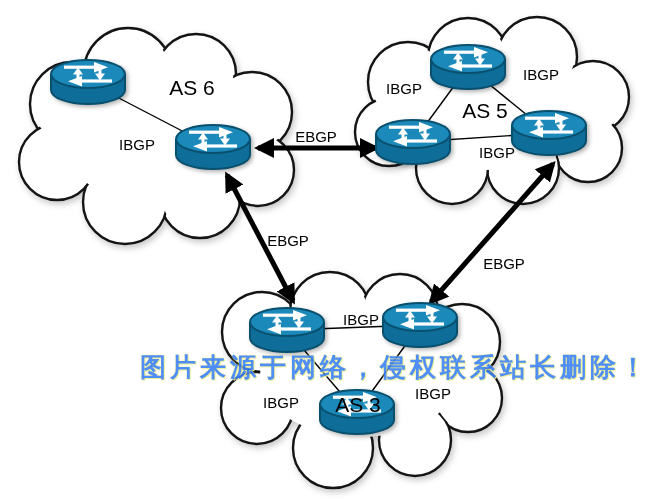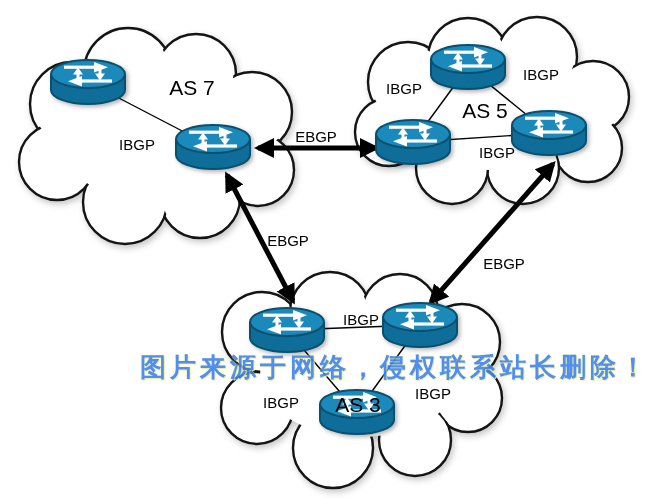--- a/index.html
+++ b/index.html
@@ -157,21 +157,21 @@
       <use class="router" href="#router" x="173" y="122" width="80" height="50"></use>
       <use class="router" href="#router" x="428" y="42" width="80" height="50"></use>
       <use class="router" href="#router" x="373" y="117" width="80" height="50"></use>
       <use class="router" href="#router" x="509" y="108" width="80" height="50"></use>
       <use class="router" href="#router" x="247" y="305" width="80" height="50"></use>
       <use class="router" href="#router" x="380" y="300" width="80" height="50"></use>
       <use class="router" href="#router" x="317" y="387" width="80" height="50"></use>
     </g>
   </svg>
 
-  <div class="lbl as-lbl" style="left:192px;top:76px;">AS 7</div>
+  <div class="lbl as-lbl" style="left:192px;top:76px;">AS 6</div>
   <div class="lbl as-lbl" style="left:485px;top:99px;">AS 5</div>
   <div class="lbl as-lbl" style="left:358px;top:365px;margin-top:28px;">AS 3</div>
 
   <div class="lbl" style="left:137px;top:137px;">IBGP</div>
   <div class="lbl" style="left:404px;top:81px;">IBGP</div>
   <div class="lbl" style="left:541px;top:67px;">IBGP</div>
   <div class="lbl" style="left:497px;top:145px;">IBGP</div>
   <div class="lbl" style="left:361px;top:312px;">IBGP</div>
   <div class="lbl" style="left:281px;top:395px;">IBGP</div>
   <div class="lbl" style="left:433px;top:386px;">IBGP</div>

